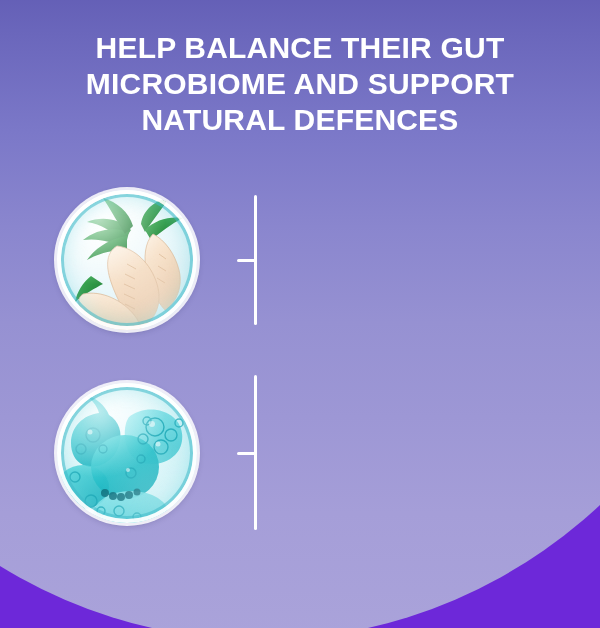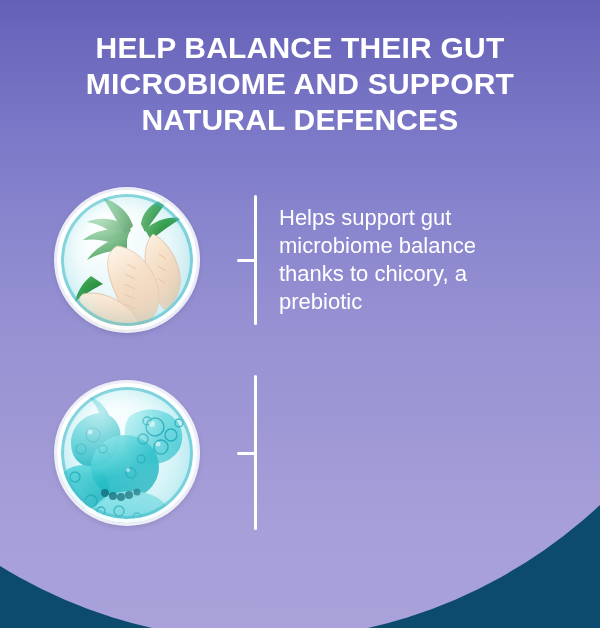--- a/index.html
+++ b/index.html
@@ -8,21 +8,21 @@
     background: #ffffff;
   }
   body {
     font-family: "Liberation Sans", sans-serif;
   }
 
   #infographic {
     position: relative;
     width: 600px;
     height: 628px;
-    background: #0c4a6e;
+    background: #6d28d9;
     overflow: hidden;
   }
 
   
   .blob {
     position: absolute;
     left: -250px;
     top: -420px;
     width: 1020px;
     height: 1060px;
@@ -215,21 +215,20 @@
         </svg>
         <div class="gloss"></div>
         <div class="rim"></div>
       </div>
 
       <div class="connector">
         <div class="vbar"></div>
         <div class="tick"></div>
       </div>
 
-      <div class="benefit-text">Helps support gut microbiome balance thanks to chicory, a prebiotic</div>
     </div>
 
     <div class="row row-2">
 
       <div class="dish">
         <svg viewBox="0 0 140 140" aria-hidden="true">
           <defs>
             <radialGradient id="dishBg2" cx="38%" cy="22%" r="88%">
               <stop offset="0%" stop-color="#f4fdfe"></stop>
               <stop offset="50%" stop-color="#dff7fa"></stop>

